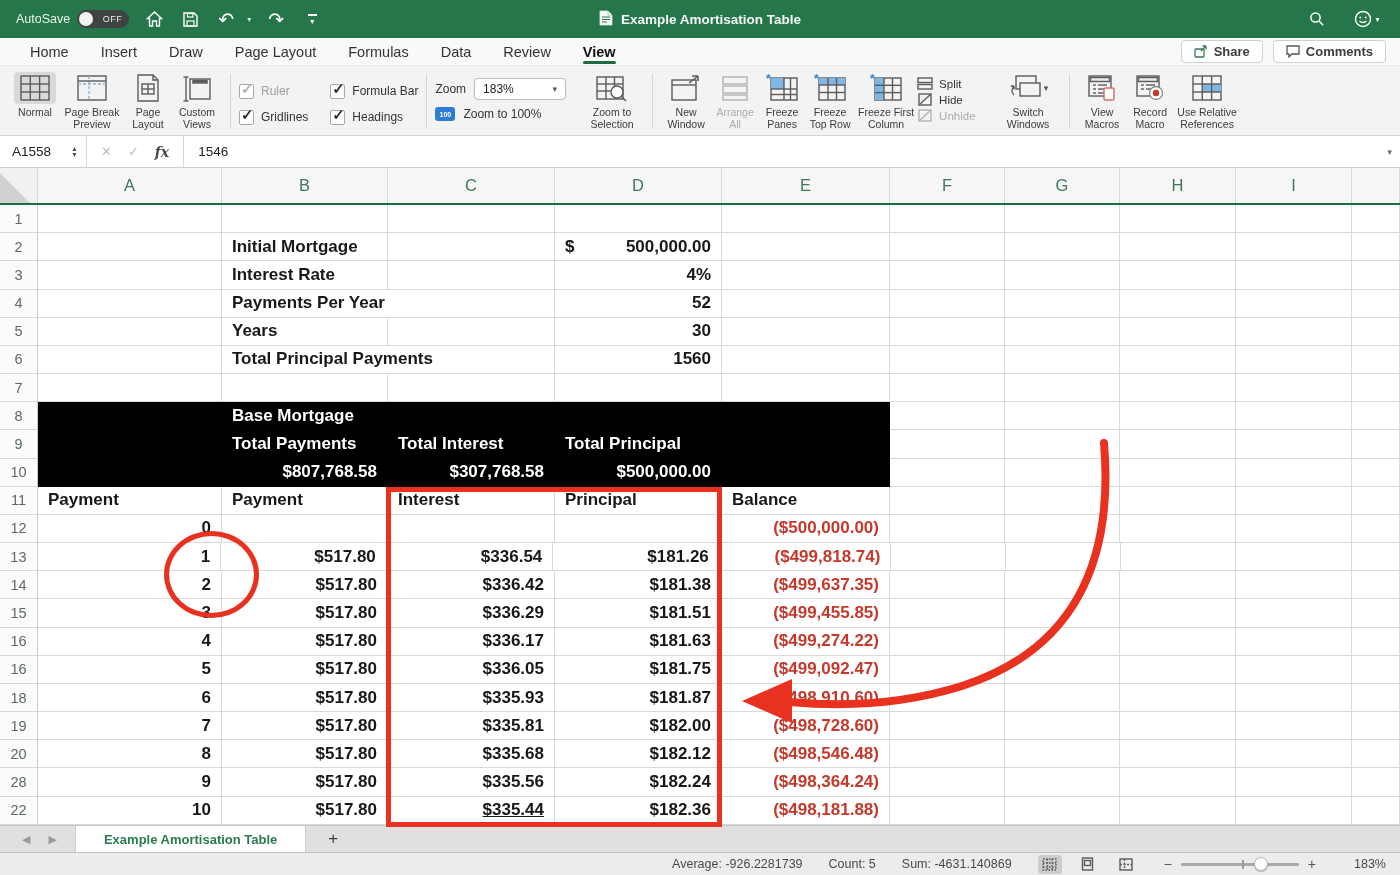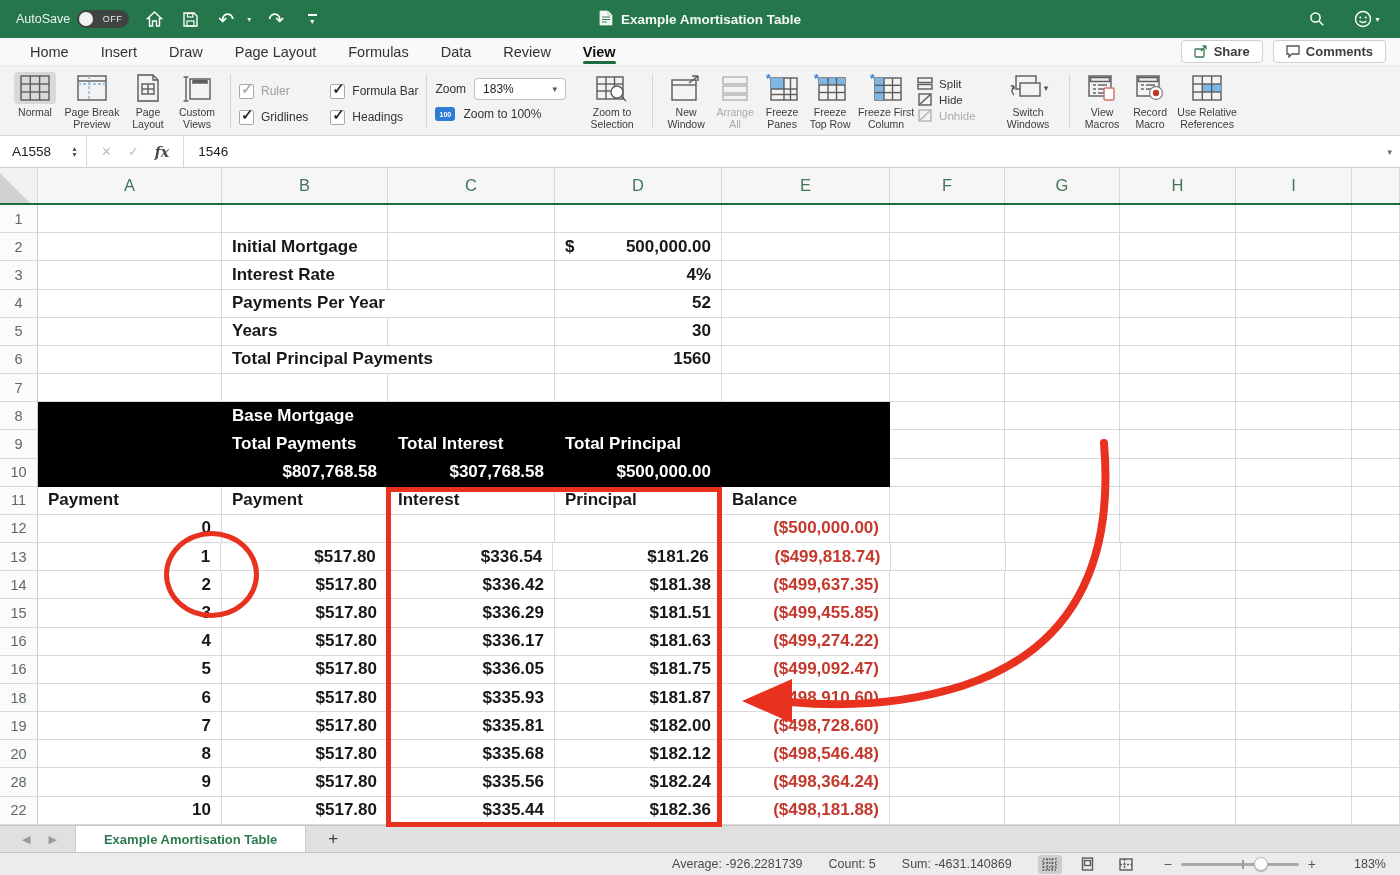--- a/index.html
+++ b/index.html
@@ -856,21 +856,21 @@
         <div class="cell" style="width: 115px;"></div>
         <div class="cell" style="width: 115px;"></div>
         <div class="cell" style="width: 116px;"></div>
         <div class="cell" style="width: 116px;"></div>
         <div class="cell" style="width: 48px;"></div>
       </div>
       <div class="grid-row">
         <div class="row-hdr">22</div>
         <div class="cell right" style="width: 184px;">10</div>
         <div class="cell right" style="width: 166px;">$517.80</div>
-        <div class="cell right" style="width: 167px;">$335.44</div>
+        <div class="cell right" style="width: 167px; text-decoration: underline;">$335.44</div>
         <div class="cell right" style="width: 167px;">$182.36</div>
         <div class="cell neg right" style="width: 168px;">($498,181.88)</div>
         <div class="cell" style="width: 115px;"></div>
         <div class="cell" style="width: 115px;"></div>
         <div class="cell" style="width: 116px;"></div>
         <div class="cell" style="width: 116px;"></div>
         <div class="cell" style="width: 48px;"></div>
       </div>
     </div>
 

